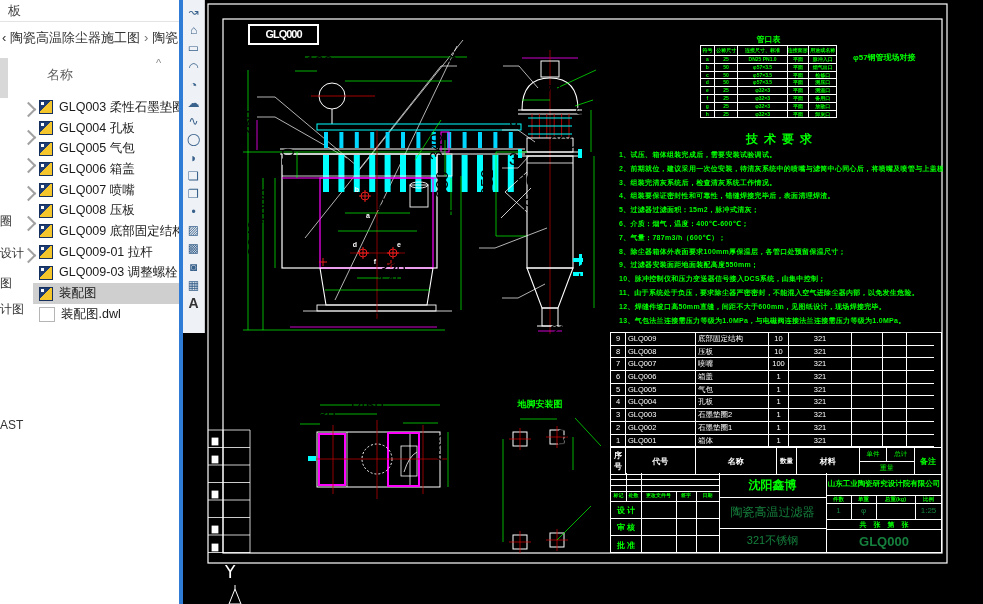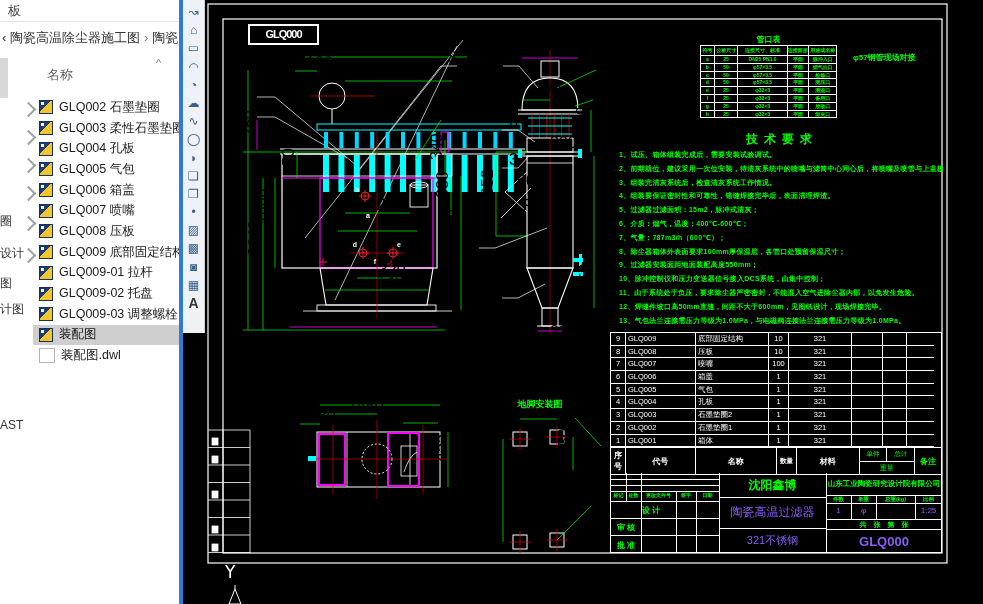--- a/index.html
+++ b/index.html
@@ -75,21 +75,21 @@
   #bh-weight .top div{width:50%;color:#00ff00;font-size:6.5px;display:flex;align-items:center;justify-content:center;}
   #bh-weight .top div:first-child{border-right:1px solid #fff;}
   #bh-weight .bot{height:13px;color:#00ff00;font-size:7px;display:flex;align-items:center;justify-content:center;}
   .bh.green{color:#00ff00;}
   
   #tblock{position:absolute;left:405px;top:473px;width:332px;height:80px;box-sizing:border-box;
           border:1px solid #fff;border-top:none;}
   .tb-abs{position:absolute;box-sizing:border-box;}
   .tb-line{position:absolute;background:#fff;}
   .gtxt{color:#00ff00;font-weight:bold;}
-  .wtxt{color:#8b5cf6;}
+  .wtxt{color:#15803d;}
   .cell-c{display:flex;align-items:center;justify-content:center;text-align:left;}
   
   #ucs-y{position:absolute;left:20px;top:562px;color:#fff;font-size:17px;font-family:"DejaVu Sans",sans-serif;}
 </style>
 </head>
 <body>
 
 <div id="root">
 
   <div id="explorer">
@@ -108,24 +108,20 @@
     <span class="navlbl" style="top:213px">圈</span>
     <span class="navlbl" style="top:245px">设计</span>
     <span class="navlbl" style="top:275px">图</span>
     <span class="navlbl" style="top:301px">计图</span>
     <span class="navlbl" style="top:418px">AST</span>
     <span id="list-header">名称</span>
     <span id="list-chevron">^</span>
     <div id="file-list">
         <div class="file-row">
           <span class="icon dwg"></span>
-          <span class="fname">GLQ002 石墨垫圈</span>
-        </div>
-        <div class="file-row">
-          <span class="icon dwg"></span>
           <span class="fname">GLQ003 柔性石墨垫圈</span>
         </div>
         <div class="file-row">
           <span class="icon dwg"></span>
           <span class="fname">GLQ004 孔板</span>
         </div>
         <div class="file-row">
           <span class="icon dwg"></span>
           <span class="fname">GLQ005 气包</span>
         </div>
@@ -141,24 +137,20 @@
           <span class="icon dwg"></span>
           <span class="fname">GLQ008 压板</span>
         </div>
         <div class="file-row">
           <span class="icon dwg"></span>
           <span class="fname">GLQ009 底部固定结构</span>
         </div>
         <div class="file-row">
           <span class="icon dwg"></span>
           <span class="fname">GLQ009-01 拉杆</span>
-        </div>
-        <div class="file-row">
-          <span class="icon dwg"></span>
-          <span class="fname">GLQ009-02 托盘</span>
         </div>
         <div class="file-row">
           <span class="icon dwg"></span>
           <span class="fname">GLQ009-03 调整螺栓</span>
         </div>
         <div class="file-row selected">
           <span class="icon dwg"></span>
           <span class="fname">装配图</span>
         </div>
         <div class="file-row">
@@ -714,21 +706,21 @@
         <div class="tb-line" style="left:0;top:62px;width:108px;height:1px;"></div>
         <div class="tb-line" style="left:15px;top:0;width:1px;height:28px;"></div>
         <div class="tb-line" style="left:30px;top:0;width:1px;height:80px;"></div>
         <div class="tb-line" style="left:65px;top:18px;width:1px;height:62px;"></div>
         <div class="tb-line" style="left:85px;top:18px;width:1px;height:62px;"></div>
         <div class="tb-abs gtxt" style="left:0;top:19px;width:15px;font-size:5px;text-align:center;">标记</div>
         <div class="tb-abs gtxt" style="left:15px;top:19px;width:15px;font-size:5px;text-align:center;">处数</div>
         <div class="tb-abs gtxt" style="left:30px;top:19px;width:35px;font-size:5px;text-align:center;">更改文件号</div>
         <div class="tb-abs gtxt" style="left:65px;top:19px;width:20px;font-size:5px;text-align:center;">签字</div>
         <div class="tb-abs gtxt" style="left:85px;top:19px;width:23px;font-size:5px;text-align:center;">日期</div>
-        <div class="tb-abs gtxt" style="left:0;top:32px;width:30px;font-size:8px;text-align:center;margin-left:25px;">设 计</div>
+        <div class="tb-abs gtxt" style="left:0;top:32px;width:30px;font-size:8px;text-align:center;">设 计</div>
         <div class="tb-abs gtxt" style="left:0;top:49px;width:30px;font-size:8px;text-align:center;">审 核</div>
         <div class="tb-abs gtxt" style="left:0;top:67px;width:30px;font-size:8px;text-align:center;">批 准</div>
 
         <div class="tb-line" style="left:108px;top:24px;width:107px;height:1px;"></div>
         <div class="tb-line" style="left:108px;top:55px;width:107px;height:1px;"></div>
         <div class="tb-abs gtxt cell-c" style="left:108px;top:0;width:107px;height:24px;font-size:12px;">沈阳鑫博</div>
         <div class="tb-abs wtxt cell-c" style="left:108px;top:24px;width:107px;height:31px;font-size:12px;">陶瓷高温过滤器</div>
         <div class="tb-abs wtxt cell-c" style="left:108px;top:55px;width:107px;height:25px;font-size:11px;">321不锈钢</div>
 
         <div class="tb-line" style="left:215px;top:22px;width:116px;height:1px;"></div>

